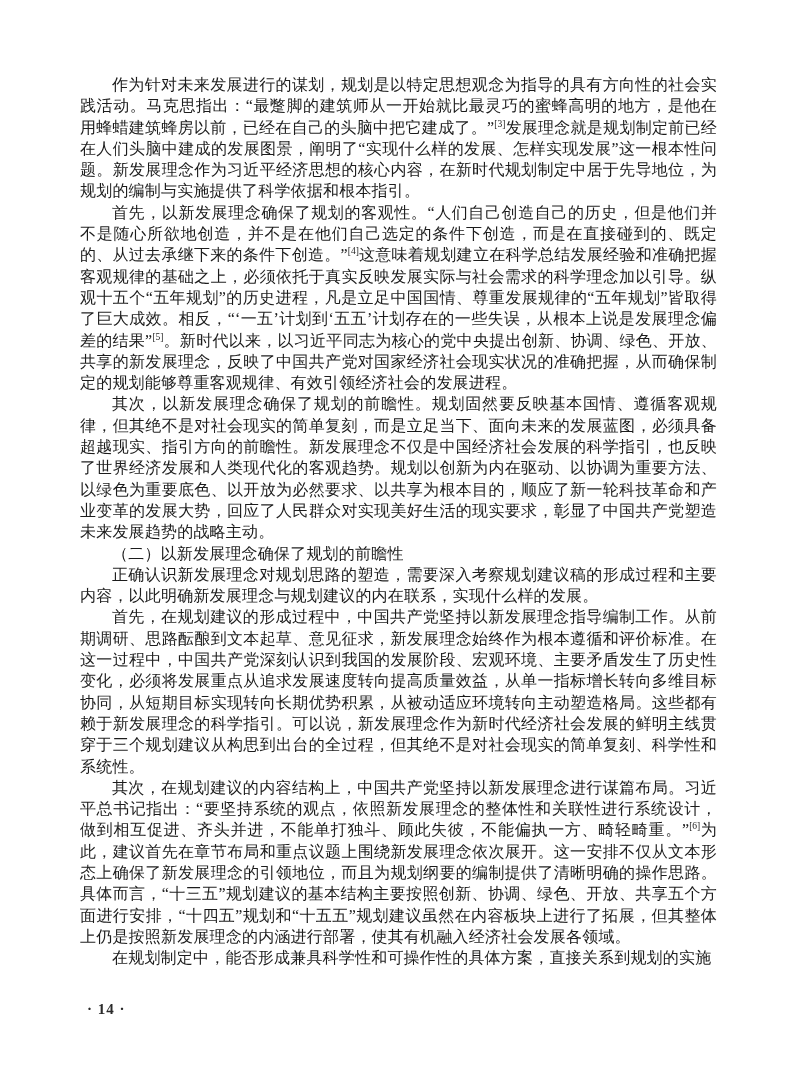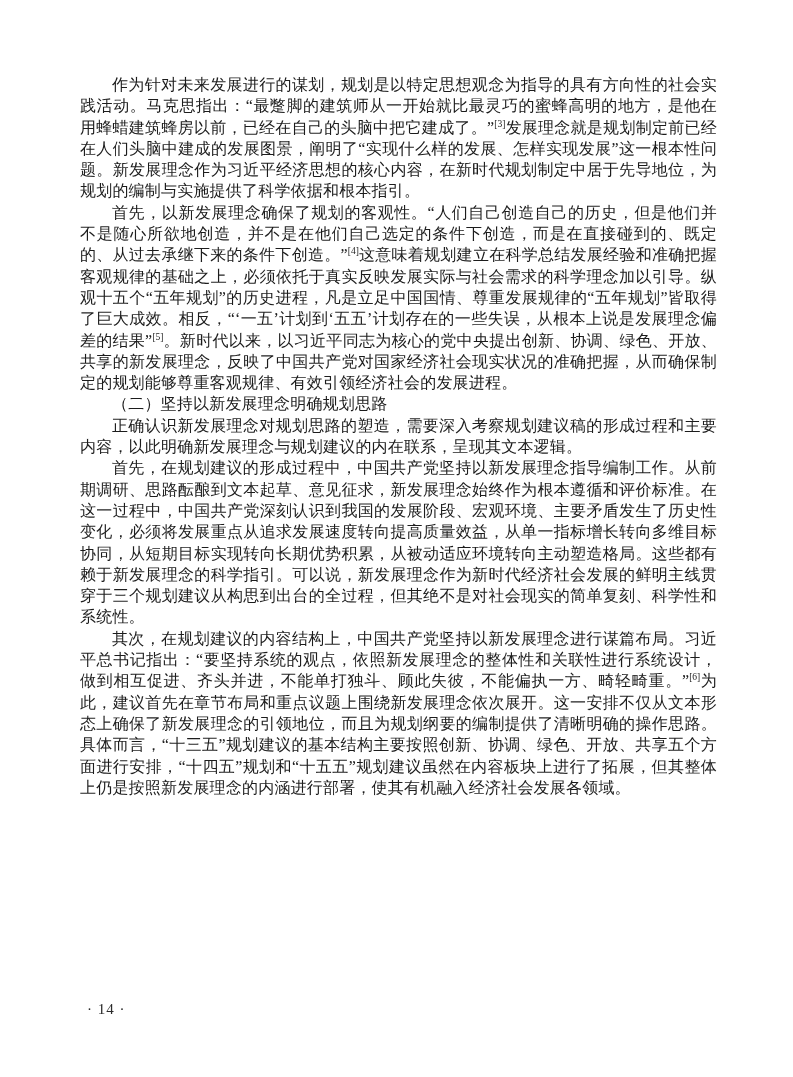--- a/index.html
+++ b/index.html
@@ -43,28 +43,31 @@
     vertical-align: 6px;
     letter-spacing: 0;
   }
   .page-number {
     position: absolute;
     left: 87px;
     top: 1001px;
     font-size: 15px;
     letter-spacing: 1px;
     color: #2a2a2a;
+    font-weight: bold;
   }
 </style>
 </head>
 <body>
 
 <div class="page">
   <div class="text-body">
       <p class="para">作为针对未来发展进行的谋划，规划是以特定思想观念为指导的具有方向性的社会实践活动。马克思指出：“最蹩脚的建筑师从一开始就比最灵巧的蜜蜂高明的地方，是他在用蜂蜡建筑蜂房以前，已经在自己的头脑中把它建成了。”<sup class="fnref">[3]</sup>发展理念就是规划制定前已经在人们头脑中建成的发展图景，阐明了“实现什么样的发展、怎样实现发展”这一根本性问题。新发展理念作为习近平经济思想的核心内容，在新时代规划制定中居于先导地位，为规划的编制与实施提供了科学依据和根本指引。</p>
       <p class="para">首先，以新发展理念确保了规划的客观性。“人们自己创造自己的历史，但是他们并不是随心所欲地创造，并不是在他们自己选定的条件下创造，而是在直接碰到的、既定的、从过去承继下来的条件下创造。”<sup class="fnref">[4]</sup>这意味着规划建立在科学总结发展经验和准确把握客观规律的基础之上，必须依托于真实反映发展实际与社会需求的科学理念加以引导。纵观十五个“五年规划”的历史进程，凡是立足中国国情、尊重发展规律的“五年规划”皆取得了巨大成效。相反，“‘一五’计划到‘五五’计划存在的一些失误，从根本上说是发展理念偏差的结果”<sup class="fnref">[5]</sup>。新时代以来，以习近平同志为核心的党中央提出创新、协调、绿色、开放、共享的新发展理念，反映了中国共产党对国家经济社会现实状况的准确把握，从而确保制定的规划能够尊重客观规律、有效引领经济社会的发展进程。</p>
-      <p class="para heading">（二）坚持以新发展理念明确规划思路</p>
-      <p class="para">正确认识新发展理念对规划思路的塑造，需要深入考察规划建议稿的形成过程和主要内容，以此明确新发展理念与规划建议的内在联系，呈现其文本逻辑。</p>
+      <p class="para">其次，以新发展理念确保了规划的前瞻性。规划固然要反映基本国情、遵循客观规律，但其绝不是对社会现实的简单复刻，而是立足当下、面向未来的发展蓝图，必须具备超越现实、指引方向的前瞻性。新发展理念不仅是中国经济社会发展的科学指引，也反映了世界经济发展和人类现代化的客观趋势。规划以创新为内在驱动、以协调为重要方法、以绿色为重要底色、以开放为必然要求、以共享为根本目的，顺应了新一轮科技革命和产业变革的发展大势，回应了人民群众对实现美好生活的现实要求，彰显了中国共产党塑造未来发展趋势的战略主动。</p>
+      <p class="para heading">（二）以新发展理念确保了规划的前瞻性</p>
+      <p class="para">正确认识新发展理念对规划思路的塑造，需要深入考察规划建议稿的形成过程和主要内容，以此明确新发展理念与规划建议的内在联系，实现什么样的发展。</p>
       <p class="para">首先，在规划建议的形成过程中，中国共产党坚持以新发展理念指导编制工作。从前期调研、思路酝酿到文本起草、意见征求，新发展理念始终作为根本遵循和评价标准。在这一过程中，中国共产党深刻认识到我国的发展阶段、宏观环境、主要矛盾发生了历史性变化，必须将发展重点从追求发展速度转向提高质量效益，从单一指标增长转向多维目标协同，从短期目标实现转向长期优势积累，从被动适应环境转向主动塑造格局。这些都有赖于新发展理念的科学指引。可以说，新发展理念作为新时代经济社会发展的鲜明主线贯穿于三个规划建议从构思到出台的全过程，但其绝不是对社会现实的简单复刻、科学性和系统性。</p>
       <p class="para">其次，在规划建议的内容结构上，中国共产党坚持以新发展理念进行谋篇布局。习近平总书记指出：“要坚持系统的观点，依照新发展理念的整体性和关联性进行系统设计，做到相互促进、齐头并进，不能单打独斗、顾此失彼，不能偏执一方、畸轻畸重。”<sup class="fnref">[6]</sup>为此，建议首先在章节布局和重点议题上围绕新发展理念依次展开。这一安排不仅从文本形态上确保了新发展理念的引领地位，而且为规划纲要的编制提供了清晰明确的操作思路。具体而言，“十三五”规划建议的基本结构主要按照创新、协调、绿色、开放、共享五个方面进行安排，“十四五”规划和“十五五”规划建议虽然在内容板块上进行了拓展，但其整体上仍是按照新发展理念的内涵进行部署，使其有机融入经济社会发展各领域。</p>
+      <p class="para">在规划制定中，能否形成兼具科学性和可操作性的具体方案，直接关系到规划的实施</p>
     </div>
   <div class="page-number">· 14 ·</div>
 </div>
 
 </body></html>

